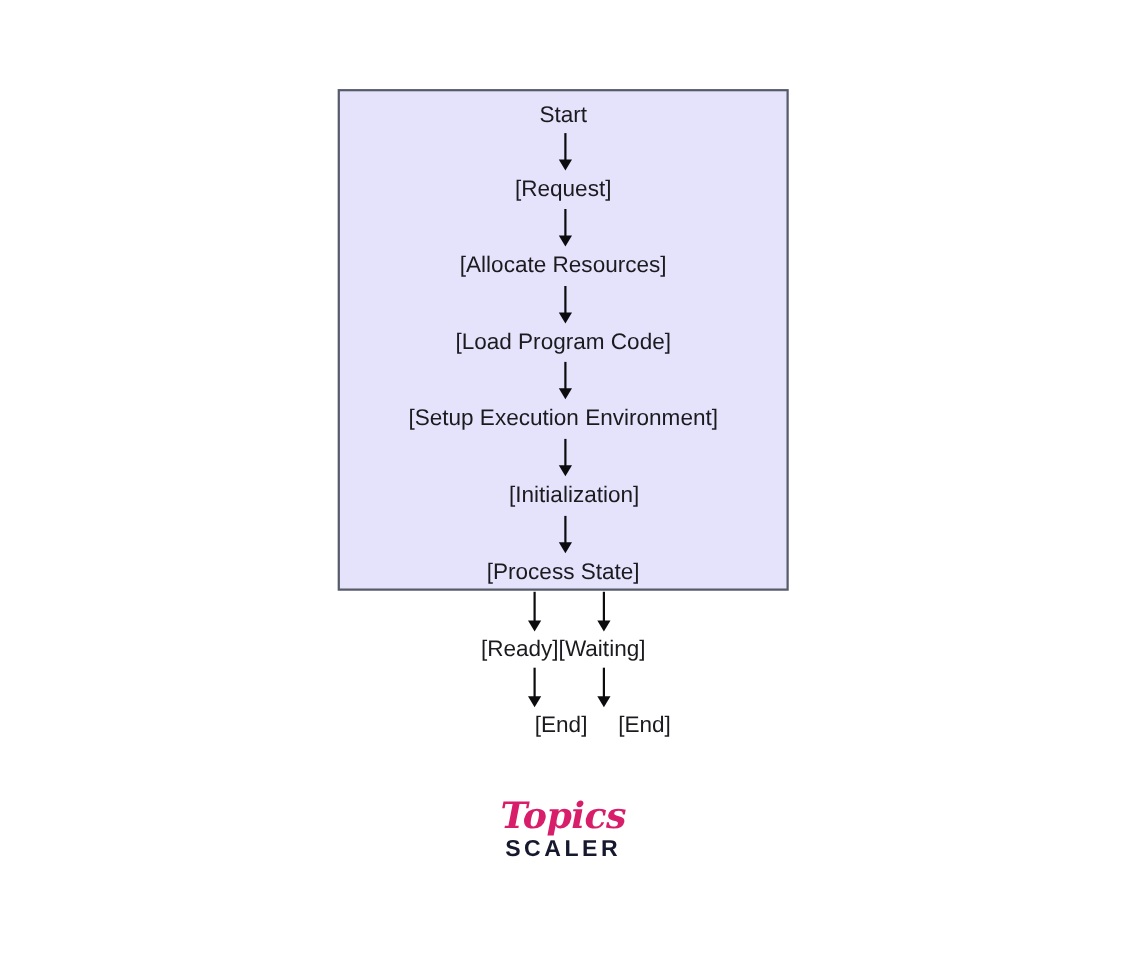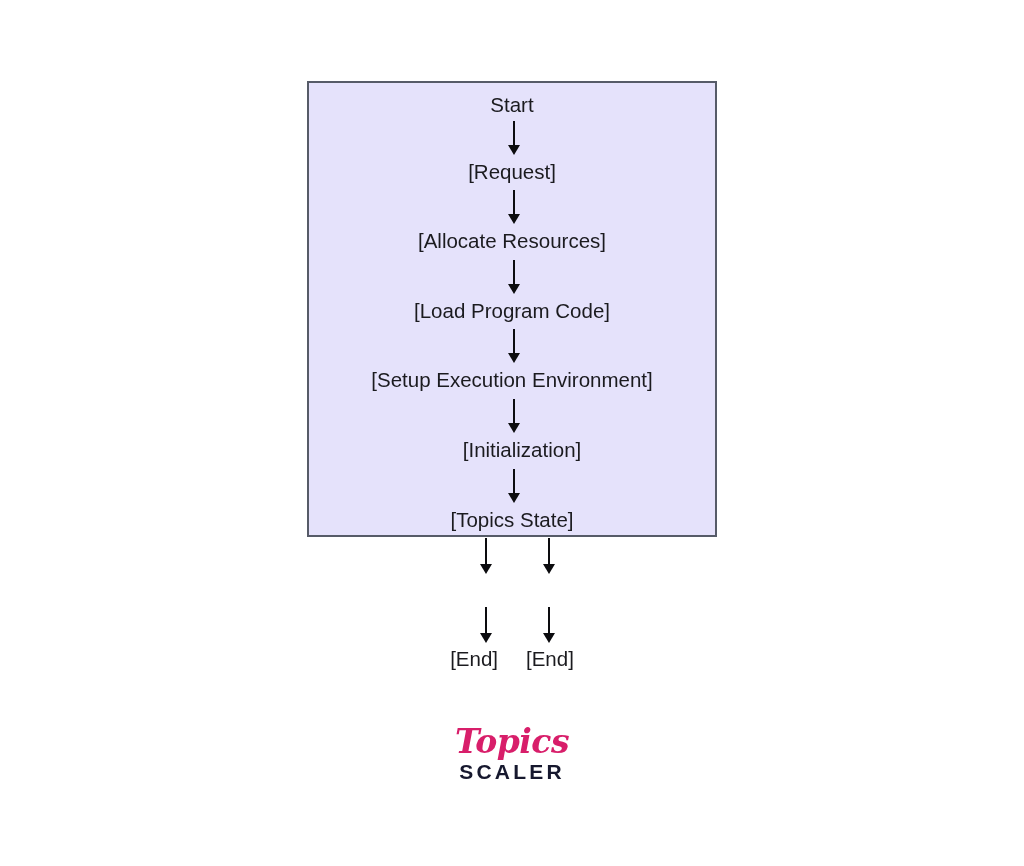--- a/index.html
+++ b/index.html
@@ -159,42 +159,45 @@
       <div class="head" style="top:24px;"></div>
     </div>
 
     <div class="flow-node" style="top:356px;margin-left:10px;">[Initialization]</div>
 
     <div class="arrow" style="left:205px; top:386px;">
       <div class="shaft" style="height:26px;"></div>
       <div class="head" style="top:24px;"></div>
     </div>
 
-    <div class="flow-node" style="top:426px;">[Topics State]</div>
+    <div class="flow-node" style="top:426px;">[Process State]</div>
 
     <div class="arrow" style="left:177px; top:455px;">
       <div class="shaft" style="height:28px;"></div>
       <div class="head" style="top:26px;"></div>
     </div>
     <div class="arrow" style="left:240px; top:455px;">
       <div class="shaft" style="height:28px;"></div>
       <div class="head" style="top:26px;"></div>
     </div>
 
+    <div class="branch-row" style="top:496px;">
+      <span class="seg">[Ready]</span><span class="seg">[Waiting]</span>
+    </div>
 
     <div class="arrow" style="left:177px; top:524px;">
       <div class="shaft" style="height:28px;"></div>
       <div class="head" style="top:26px;"></div>
     </div>
     <div class="arrow" style="left:240px; top:524px;">
       <div class="shaft" style="height:28px;"></div>
       <div class="head" style="top:26px;"></div>
     </div>
 
-    <div class="branch-row" style="top:565px;">
+    <div class="branch-row" style="top:565px;margin-left:36px;">
       <span class="seg">[End]</span><span class="seg gap-end"></span><span class="seg">[End]</span>
     </div>
 
   </div>
 </div>
 
 <div id="brand-logo">
   <span id="brand-script">Topics</span>
   <span id="brand-wordmark">SCALER</span>
 </div>

